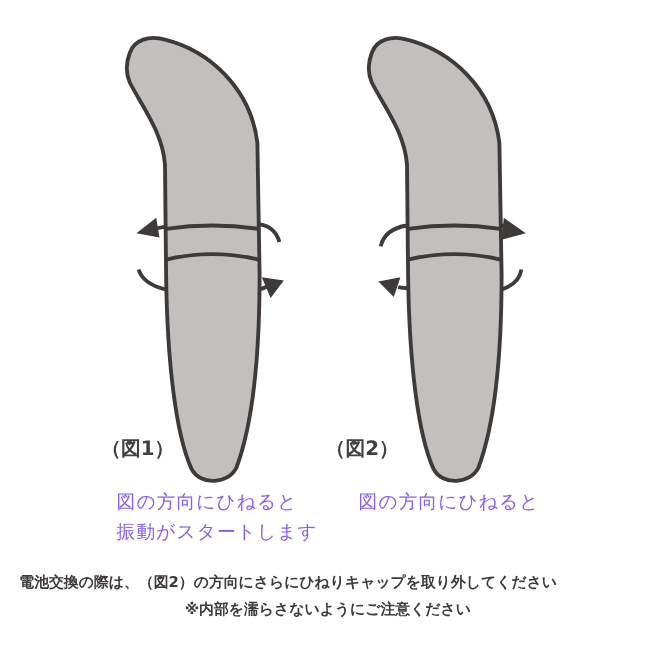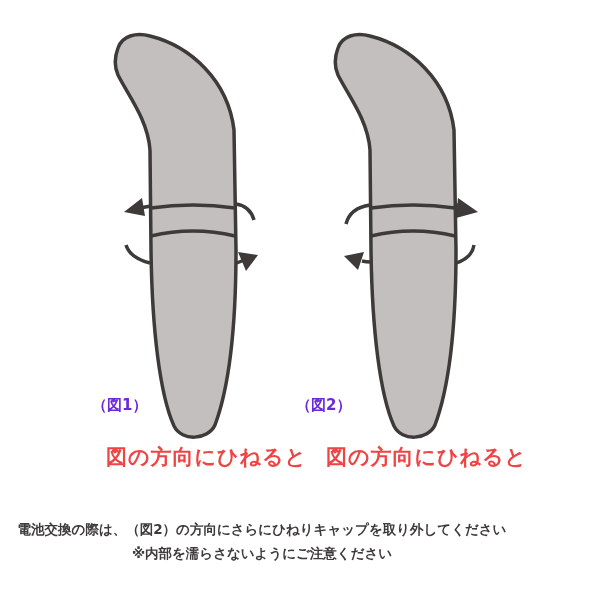--- a/index.html
+++ b/index.html
@@ -1,22 +1,22 @@
 <!DOCTYPE html>
 <html><head>
 <meta charset="utf-8">
 <style>
   html, body { margin:0; padding:0; background:#ffffff; }
   body { width:600px; height:600px; position:relative; overflow:hidden;
          font-family: "DejaVu Sans", sans-serif; color:#3d3a39; }
   .figure { position:absolute; top:0; width:300px; height:600px; }
   .figure svg { position:absolute; left:0; top:0; }
-  .fig-label { position:absolute; font-size:15px; font-weight:bold; color:#6d28d9; }
-  .caption { position:absolute; font-size:21px; font-weight:bold; line-height:27px;
-             letter-spacing:1px; color:#ef4444; white-space:nowrap; }
+  .fig-label { position:absolute; font-size:18px; font-weight:bold; color:#404040; }
+  .caption { position:absolute; font-size:17px; font-weight:normal; line-height:27px;
+             letter-spacing:1px; color:#8b5cf6; white-space:nowrap; }
   .note { position:absolute; left:0; width:524px; text-align:center; font-size:13.5px;
           font-weight:bold; color:#3d3a39; white-space:nowrap; }
 </style>
 </head>
 <body>
 
 <div class="figure" style="left:0;">
   <svg width="300" height="470" viewBox="0 0 300 470">
     <path d="M118,48 C122,36 136,32 150,36 C190,46 228,80 234,130 L236,250 C236,330 228,390 215,425 C208,440 182,442 174,426 C160,395 152,330 151,250 L150,150 C148,120 128,95 118,75 C114,66 115,56 118,48 Z" fill="#c2bfbe" stroke="#3d3a39" stroke-width="3.5" stroke-linejoin="round"></path>
 
@@ -30,20 +30,21 @@
     </g>
 
     <g>
       <path d="M126,245 Q130,258 150,263" fill="none" stroke="#3d3a39" stroke-width="3.5"></path>
       <path d="M236,263 Q240,262 244,260" fill="none" stroke="#3d3a39" stroke-width="3.5"></path>
       <polygon points="258,255 238,252 246,271" fill="#3d3a39"></polygon>
     </g>
   </svg>
   <div class="fig-label" style="left:92px; top:396px;">（図1）</div>
   <div class="caption" style="left:106px; top:444px;">図の方向にひねると</div>
+  <div class="caption" style="left:106px; top:471px;">振動がスタートします</div>
 </div>
 
 <div class="figure" style="left:220px;">
   <svg width="300" height="470" viewBox="0 0 300 470">
     <path d="M118,48 C122,36 136,32 150,36 C190,46 228,80 234,130 L236,250 C236,330 228,390 215,425 C208,440 182,442 174,426 C160,395 152,330 151,250 L150,150 C148,120 128,95 118,75 C114,66 115,56 118,48 Z" fill="#c2bfbe" stroke="#3d3a39" stroke-width="3.5" stroke-linejoin="round"></path>
     <path d="M151,208 Q193,202 235,208" fill="none" stroke="#3d3a39" stroke-width="3.5"></path>
     <path d="M151,236 Q193,226 235,236" fill="none" stroke="#3d3a39" stroke-width="3.5"></path>
 
     <g>
       <path d="M126,224 Q130,208 150,205" fill="none" stroke="#3d3a39" stroke-width="3.5"></path>
@@ -55,13 +56,13 @@
       <path d="M254,245 Q252,258 236,263" fill="none" stroke="#3d3a39" stroke-width="3.5"></path>
       <path d="M151,262 Q146,262 142,261" fill="none" stroke="#3d3a39" stroke-width="3.5"></path>
       <polygon points="124,256 144,252 138,270" fill="#3d3a39"></polygon>
     </g>
   </svg>
   <div class="fig-label" style="left:76px; top:396px;">（図2）</div>
   <div class="caption" style="left:106px; top:444px;">図の方向にひねると</div>
 </div>
 
 <div class="note" style="top:521px;">電池交換の際は、（図2）の方向にさらにひねりキャップを取り外してください</div>
-<div class="note" style="top:545px;">※内部を濡らさないようにご注意ください</div>
+<div class="note" style="top:545px;padding-left:36px;">※内部を濡らさないようにご注意ください</div>
 
 </body></html>

